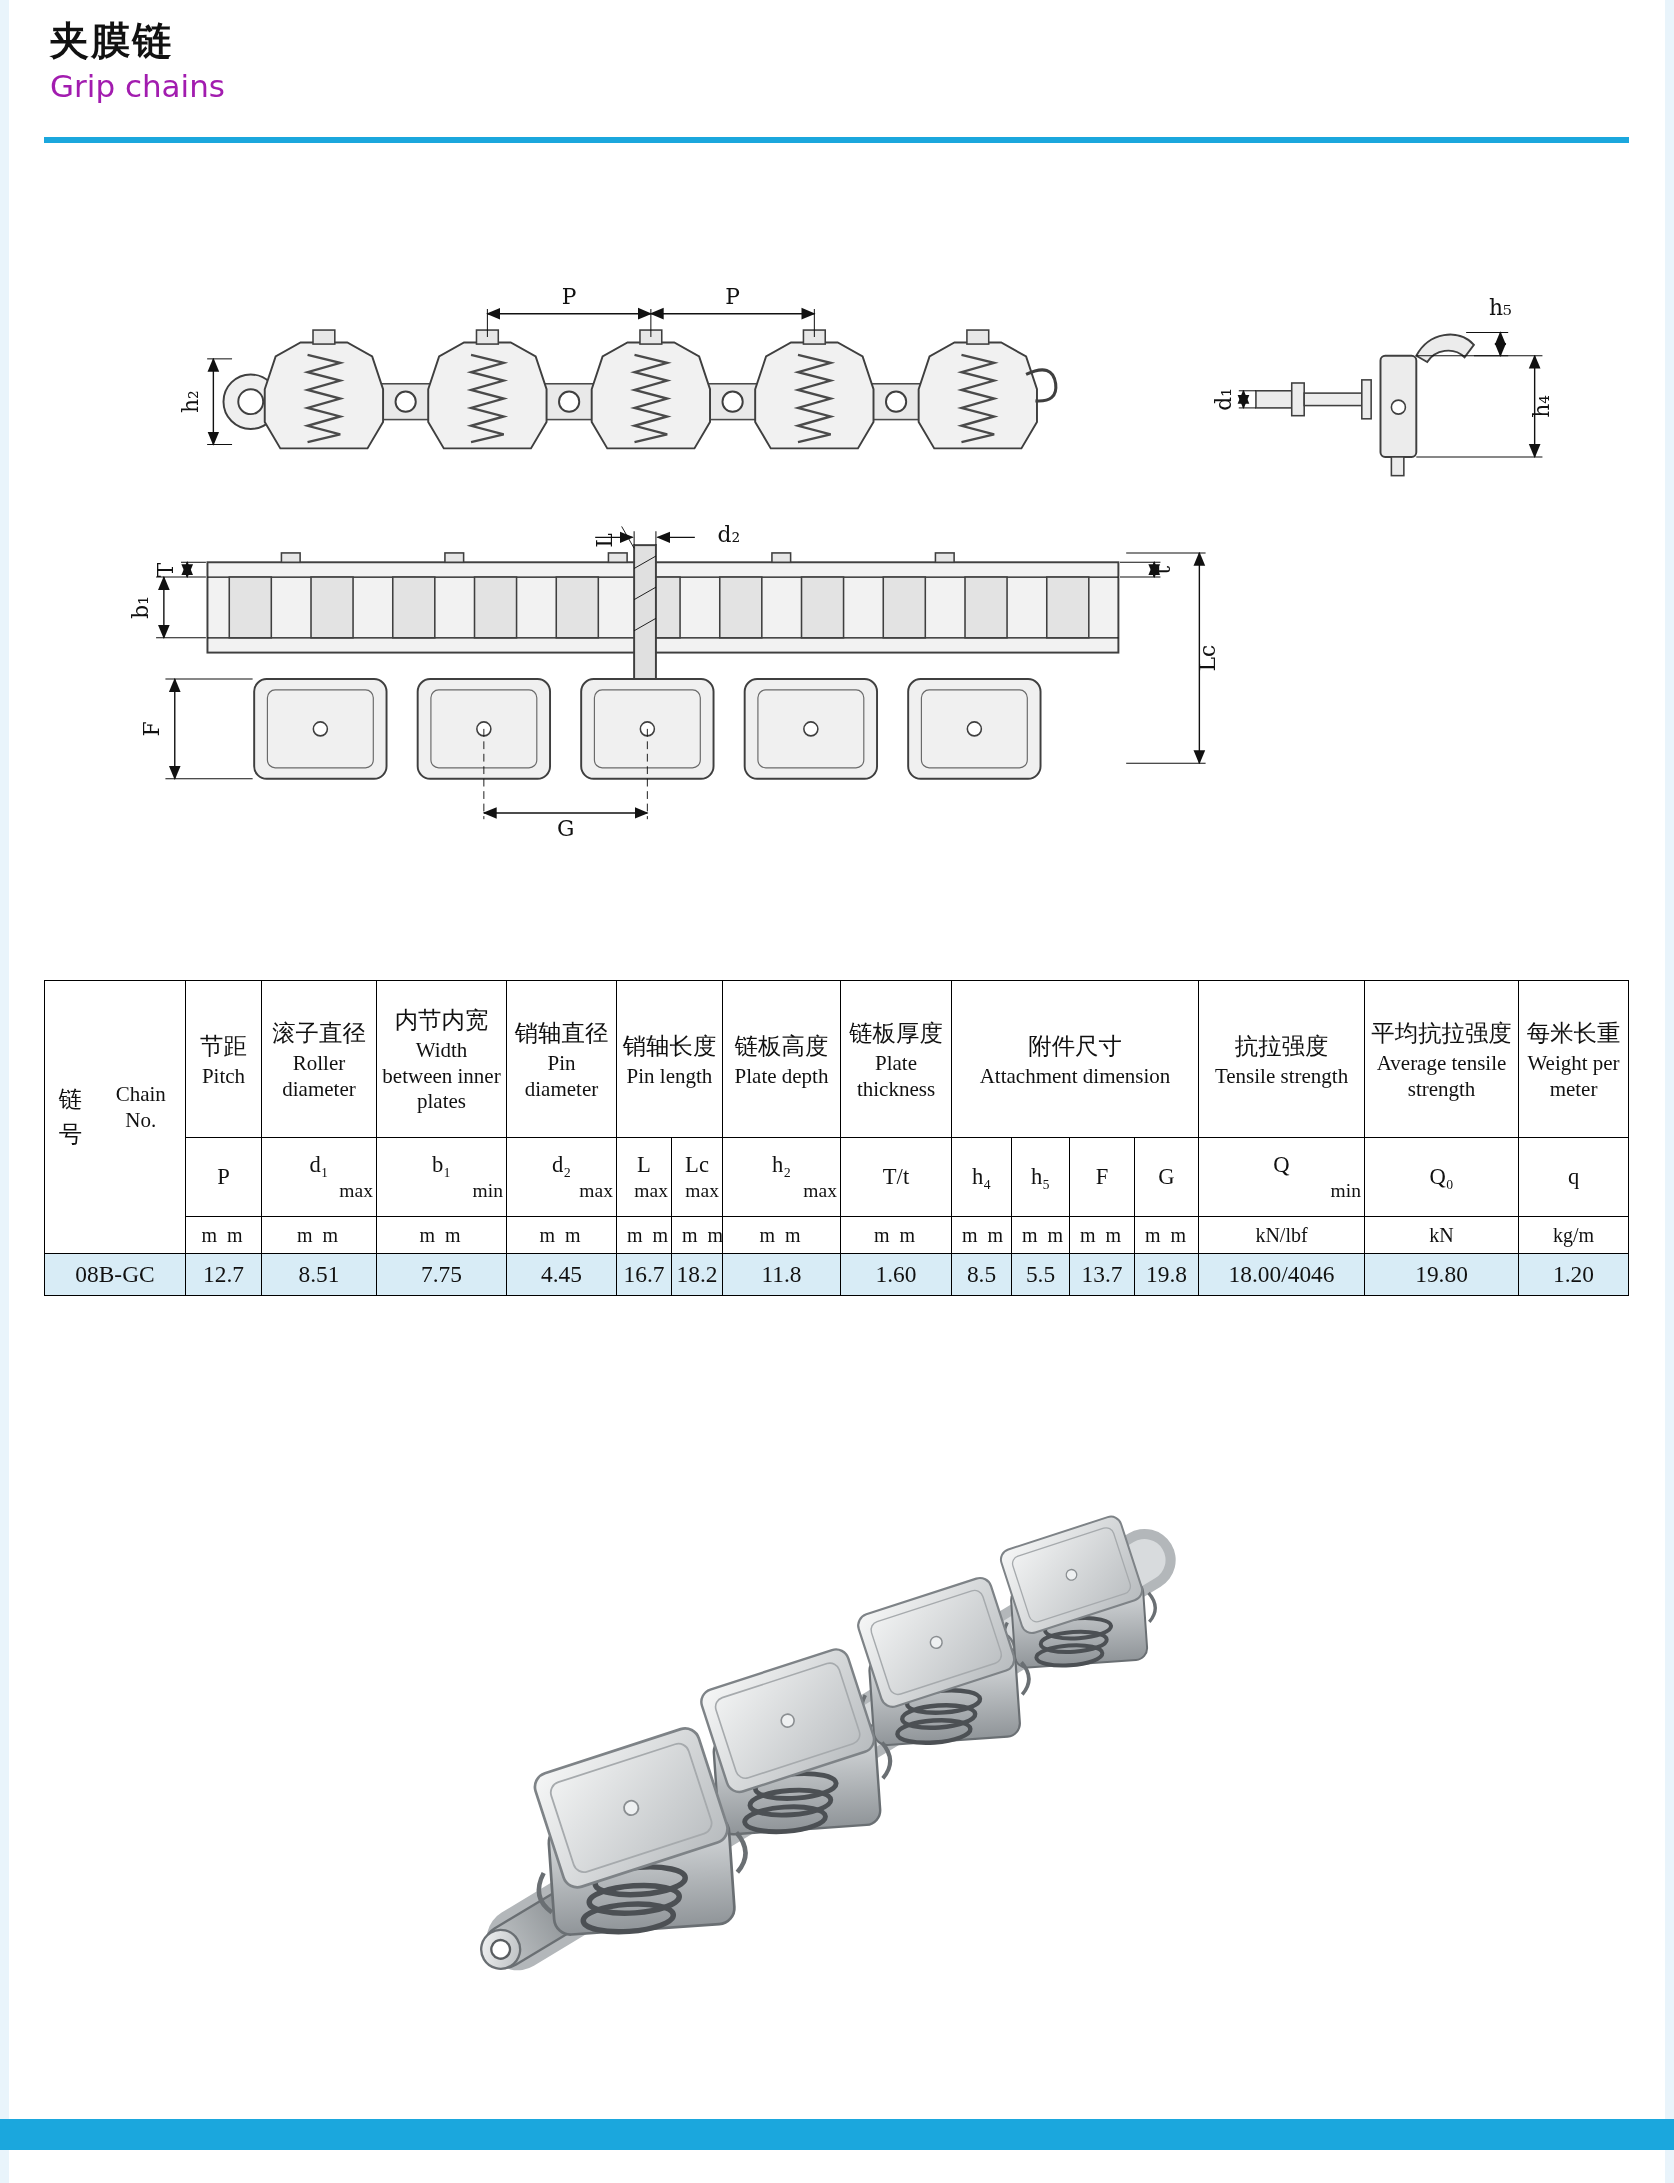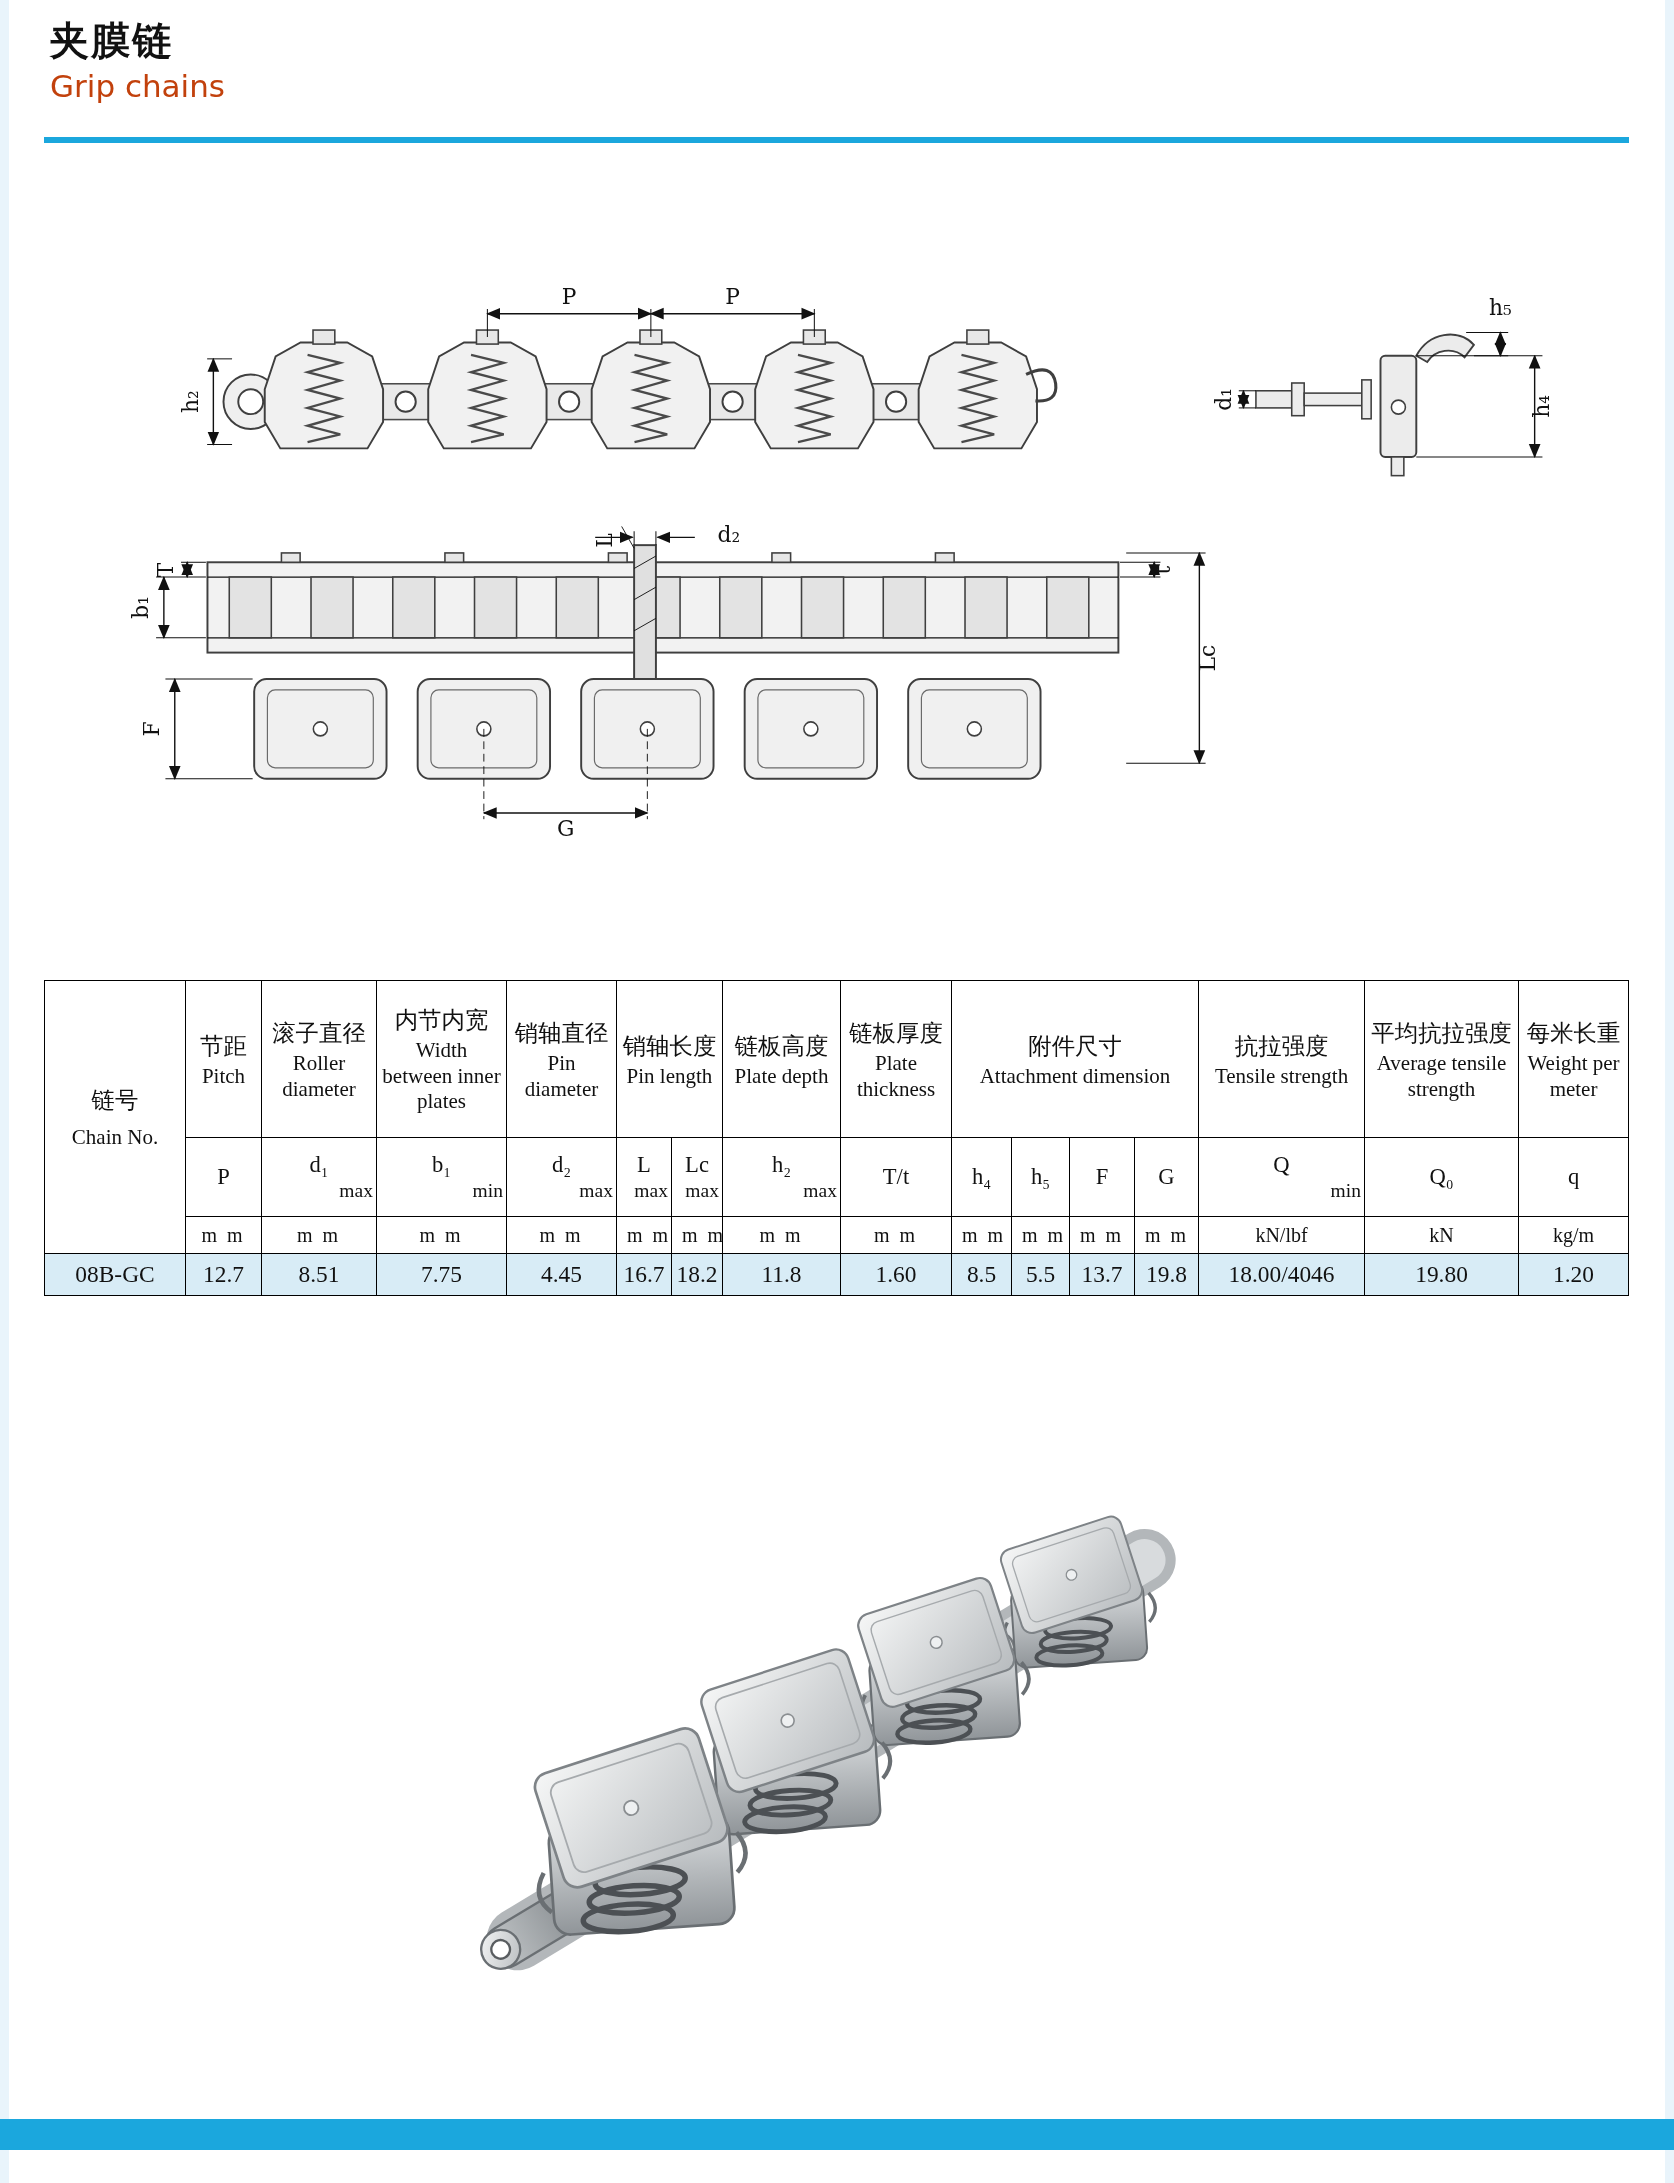--- a/index.html
+++ b/index.html
@@ -5,21 +5,21 @@
   * { margin:0; padding:0; box-sizing:border-box; }
   html,body { background:#ffffff; }
   body { width:1674px; height:2183px; position:relative; overflow:hidden;
          font-family:"DejaVu Sans", sans-serif; color:#111; }
 
   .edge { position:absolute; top:0; bottom:0; width:9.3px; background:var(--edge,#e7f3fa); }
   .edge.left { left:0; } .edge.right { right:0; }
 
   .header { position:absolute; left:50px; top:18.7px; }
   .title-zh { font-size:39px; font-weight:bold; letter-spacing:2.3px; line-height:1.15; }
-  .title-en { font-size:31px; font-weight:400; margin-top:4.7px; color:#c2410c; }
+  .title-en { font-size:31px; font-weight:400; margin-top:4.7px; color:#a21caf; }
   .rule { position:absolute; left:44px; width:1585px; top:137px; height:6.2px;
           background:var(--accent,#1ba7dd); }
 
   .drawings { position:absolute; left:44px; top:234px; width:1585px; height:732px; }
   svg.dw { position:absolute; overflow:visible; }
   .dw text { font-family:"DejaVu Serif","DejaVu Sans",serif; font-size:28px; fill:#111; }
   .dw line { stroke:#111; }
 
   .spec { position:absolute; left:44px; top:980px; width:1585px; }
   table.spec-table { border-collapse:collapse; table-layout:fixed; width:1585px;
@@ -31,21 +31,21 @@
   tr.hrow3 { height:37px;margin-top:34px; }
   tr.drow  { height:42px; }
   .zh  { font-size:23.4px; line-height:1.5; }
   .en  { font-size:21px; line-height:1.22; }
   .sym { font-size:22.6px; line-height:1.25; }
   .sub { font-size:19.5px;text-align:right; }
   tr.hrow3 td { font-size:20px; }
   tr.hrow3 td.mm { letter-spacing:.5em; padding-left:.5em; }
   tr.drow td { font-size:23.4px; background:var(--row-highlight,#d8ecf6);margin-top:28px; }
   td.chainhead { }
-  .chainwrap { display:flex; flex-direction:column; justify-content:center; gap:7px; height:100%; }
+  .chainwrap { display:flex; justify-content:center; gap:7px; height:100%; }
 
   .photo { position:absolute; left:401px; top:1437px; width:872px; height:570px; }
   .photo svg { overflow:visible; }
 
   .footer-bar { position:absolute; left:0; top:2119px; width:1674px; height:31px;
           background:var(--accent,#1ba7dd); }
 </style>
 </head>
 <body>
 

